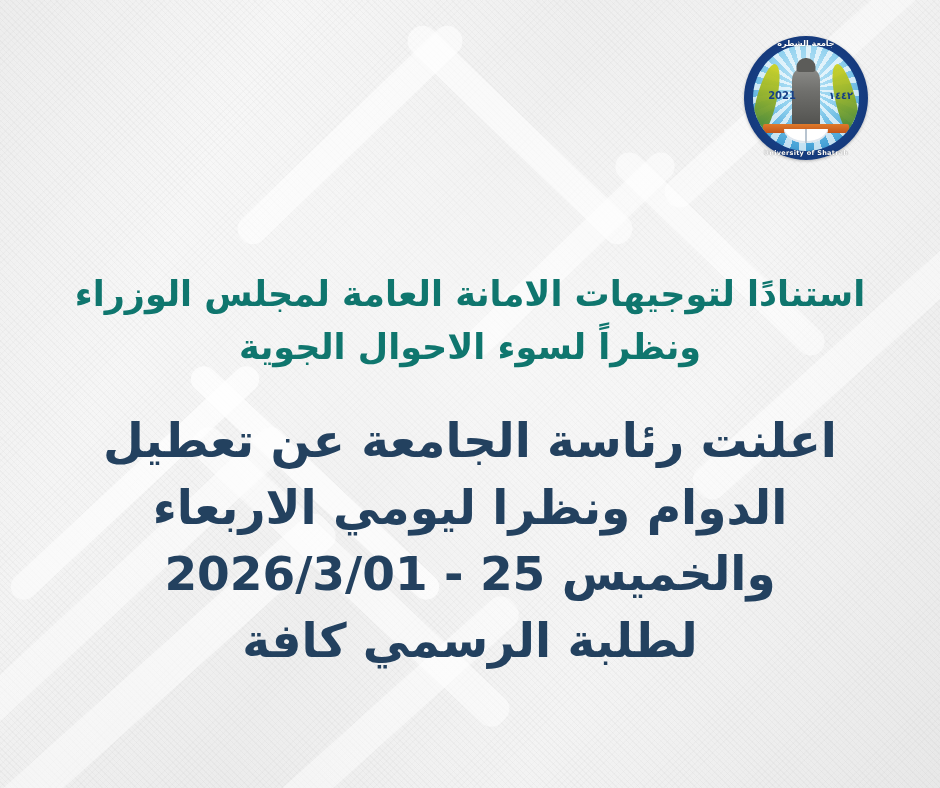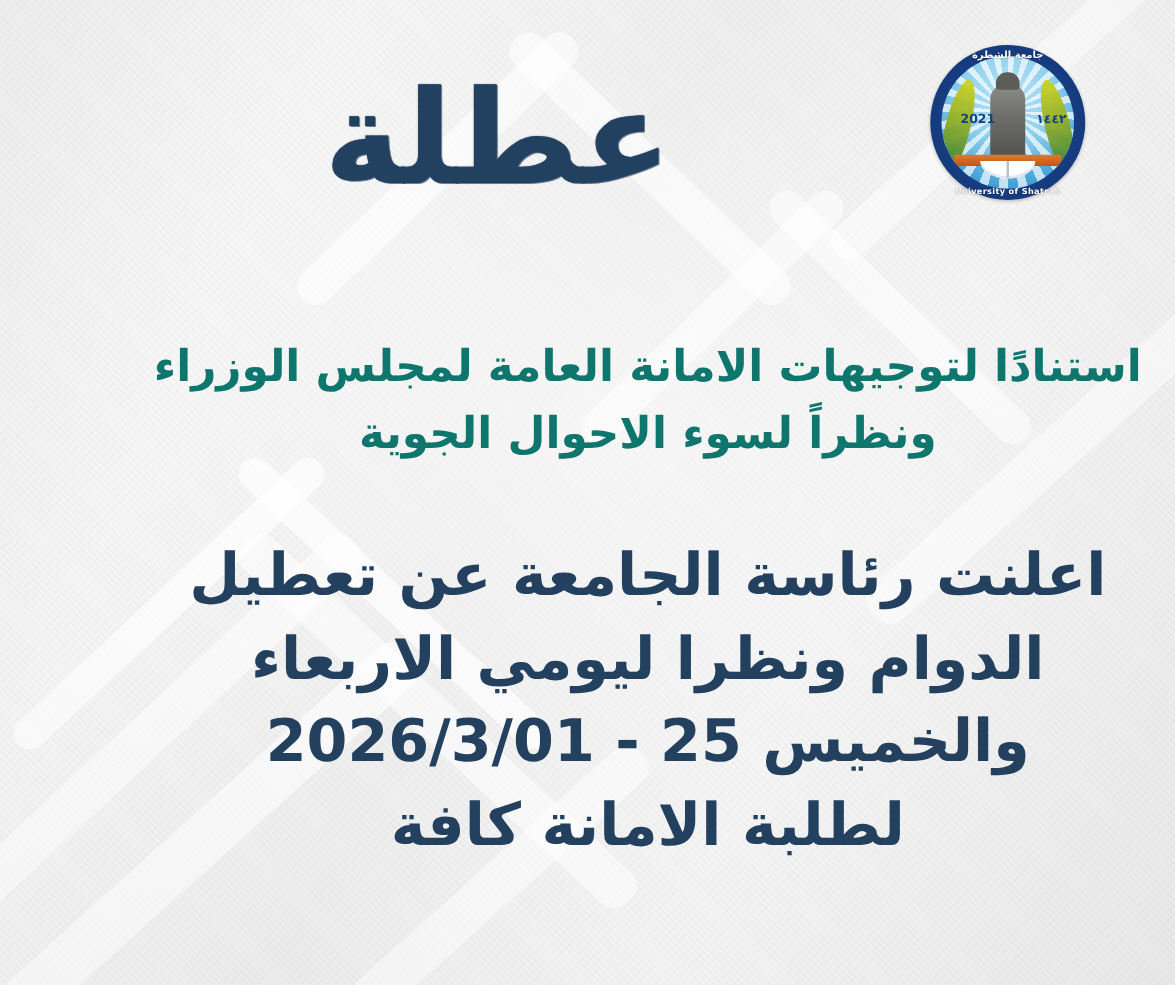--- a/index.html
+++ b/index.html
@@ -59,21 +59,20 @@
   .bg-vignette {
     position: absolute;
     inset: 0;
     background: radial-gradient(ellipse at 50% 42%, rgba(255,255,255,0.55) 0%, rgba(255,255,255,0.12) 46%, rgba(210,210,210,0.12) 100%);
   }
 
   
   .content {
     position: absolute;
     inset: 0;
-    margin-left: 48px;
   }
 
   .logo-wrap {
     position: absolute;
     top: 36px;
     right: 72px;
     width: 124px;
     height: 124px;
   }
 
@@ -103,21 +102,21 @@
     color: #0f766e;
     font-weight: bold;
     font-size: 35px;
     line-height: 1.5;
     padding: 0 22px;
     box-sizing: border-box;
   }
 
   .para-2 {
     position: absolute;
-    top: 428px;
+    top: 408px;
     left: 0;
     width: 940px;
     text-align: center;
     color: #23415f;
     font-weight: bold;
     font-size: 47px;
     line-height: 1.42;
     padding: 0 70px;
     box-sizing: border-box;
   }
@@ -276,28 +275,27 @@
         </div>
         <div class="book-base"></div>
         <div class="book"></div>
       </div>
       <div class="logo-text-top">جامعة الشطرة</div>
       <div class="logo-text-bot">University of Shatrah</div>
       <div class="logo-year-l">2021</div>
       <div class="logo-year-r">١٤٤٢</div>
     </div>
 
-    <div class="title">عطلة</div>
 
     <div class="para-1">
       <span class="para-line">استنادًا لتوجيهات الامانة العامة لمجلس الوزراء</span>
       <span class="para-line">ونظراً لسوء الاحوال الجوية</span>
     </div>
 
     <div class="para-2">
       <span class="para-line">اعلنت رئاسة الجامعة عن تعطيل</span>
       <span class="para-line">الدوام ونظرا ليومي الاربعاء</span>
       <span class="para-line">والخميس 25 - 2026/3/01</span>
-      <span class="para-line">لطلبة الامانة كافة</span>
+      <span class="para-line">لطلبة الرسمي كافة</span>
     </div>
 
   </div>
 </div>
 
 </body></html>

